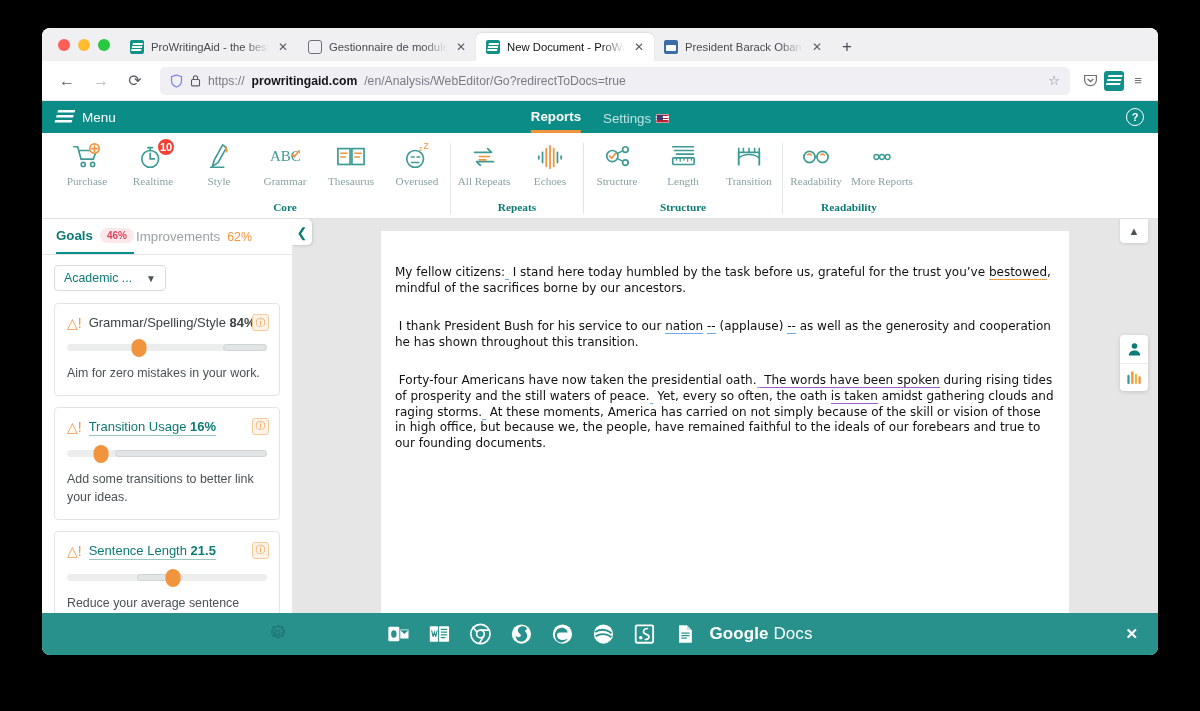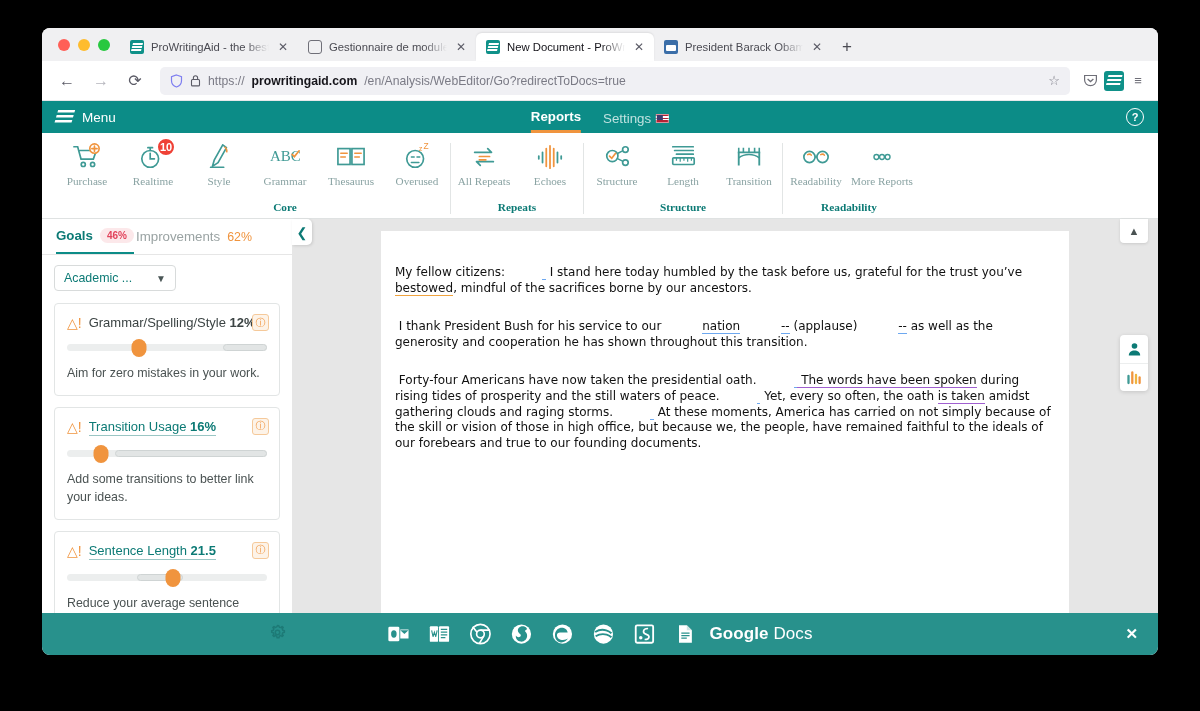--- a/index.html
+++ b/index.html
@@ -178,21 +178,21 @@
   .side-tab.active{ border-bottom:2.5px solid #0c8c87; }
   .side-tab.active .nm{ color:#0c7a75; font-weight:bold; }
   .pct-pill{
     background:#fce8ea; color:#e2445c; font-size:10px; font-weight:bold;
     padding:2px 7px; border-radius:10px;
   }
   .pct-plain{ color:#f0943e; font-size:12.4px; }
 
   .side-scroll{ flex:1; overflow:hidden; padding:10px 12px 0; min-height:0; }
   .dropdown{
-    width:122px; height:26px; border:1px solid #d8dbdb; border-radius:4px;
+    width:112px; height:26px; border:1px solid #d8dbdb; border-radius:4px;
     display:flex; align-items:center; justify-content:space-between;
     padding:0 9px; font-size:12.4px; color:#0c7a75; margin-bottom:12px;
   }
   .chev{ font-size:10px; color:#4a5656; }
 
   .goal-card{
     border:1px solid #e2e5e5; border-radius:4px; padding:11px 12px 12px;
     margin-bottom:11px; position:relative; background:#fff;
   }
   .goal-head{ display:flex; align-items:center; gap:7px; }
@@ -224,21 +224,21 @@
 
   
   .doc-area{ flex:1; position:relative; display:flex; justify-content:center; padding-top:12px; }
   .page{
     width:688px; background:#fff; padding:34px 14px 20px 14px;
     font-family:"DejaVu Sans", sans-serif; font-size:12px; color:#111;
     line-height:1.30; height:100%;
   }
   .page p{ margin:0 0 23px; }
   .page p.tight{ margin-bottom:0; }
-  u.blue{ text-decoration:none; border-bottom:1.6px solid #6da8f0;margin-left:37px; }
+  u.blue{ text-decoration:none; border-bottom:1.6px solid #6da8f0; }
   u.orange{ text-decoration:none; border-bottom:1.6px solid #f0a33e; }
   u.purple{ text-decoration:none; border-bottom:1.6px solid #a05fd0; }
 
   
   .rail-top{
     position:absolute; right:10px; top:0; width:28px; height:24px; background:#fff;
     border-radius:0 0 4px 4px; display:flex; align-items:center; justify-content:center;
     color:#4a5252; font-size:11px; box-shadow:0 1px 3px rgba(0,0,0,.12); z-index:4;
   }
   .rail{
@@ -536,21 +536,21 @@
 
       <div class="side-scroll">
         <div class="dropdown">
           <span>Academic ...</span>
           <span class="chev">▼</span>
         </div>
 
         <div class="goal-card">
           <div class="goal-head">
             <span class="warn">△!</span>
-            <span class="goal-title"><span>Grammar/Spelling/Style </span><b>12%</b></span>
+            <span class="goal-title"><span>Grammar/Spelling/Style </span><b>84%</b></span>
           </div>
           <div class="info-box">ⓘ</div>
           <div class="slider">
             <div class="track"></div>
             <div class="zone" style="left:78%;width:22%"></div>
             <div class="knob" style="left:36%"></div>
           </div>
           <div class="goal-desc">Aim for zero mistakes in your work.</div>
         </div>
 

